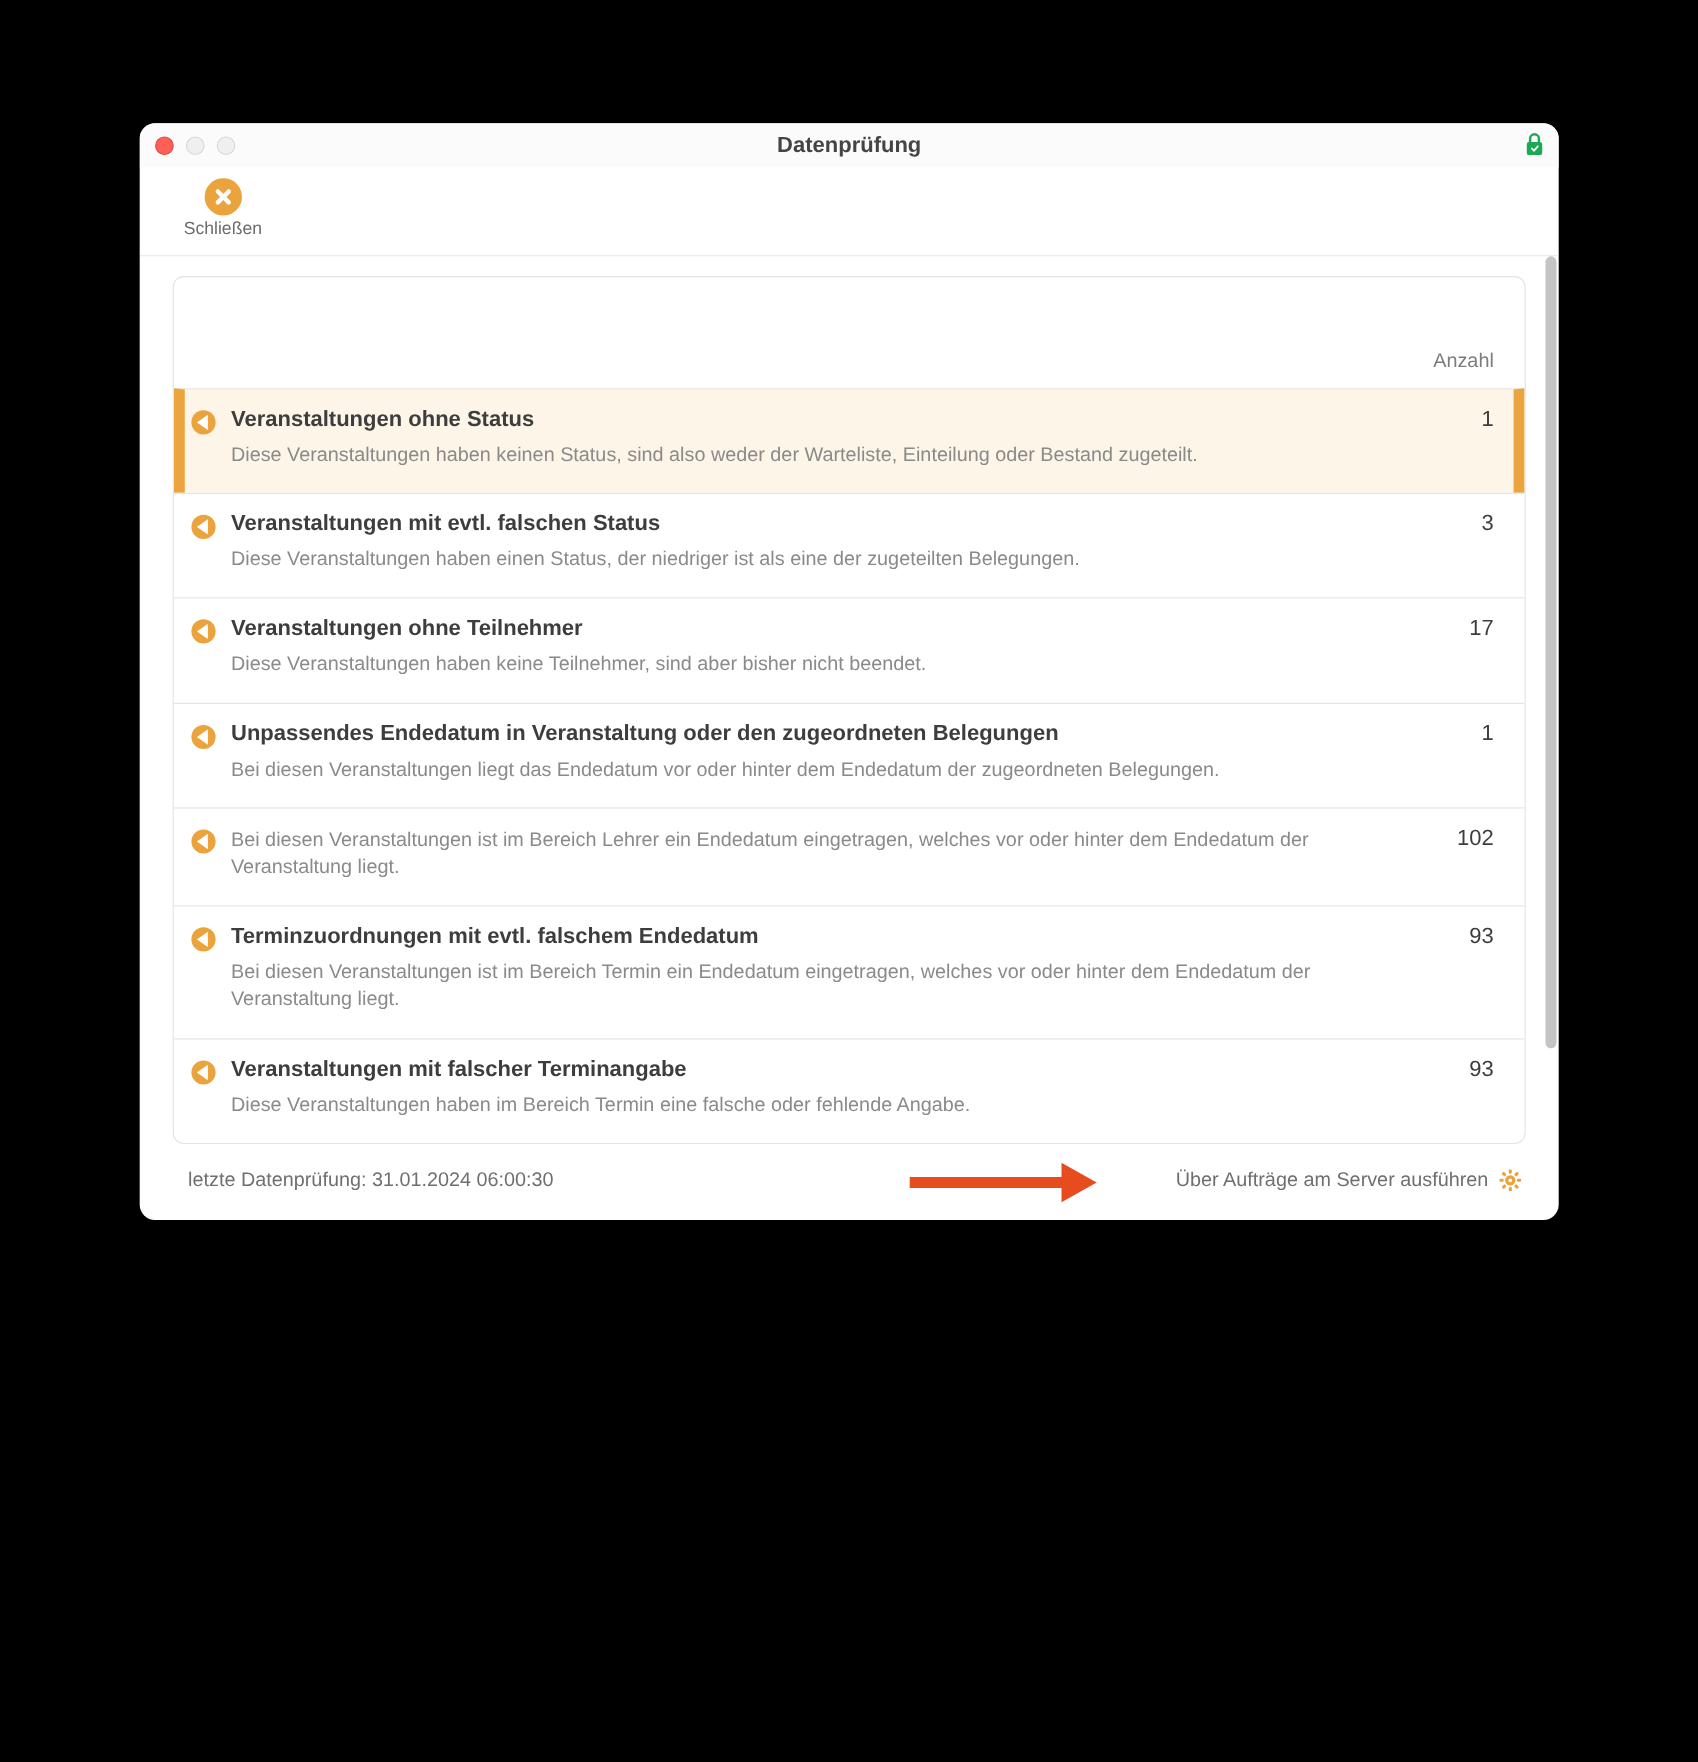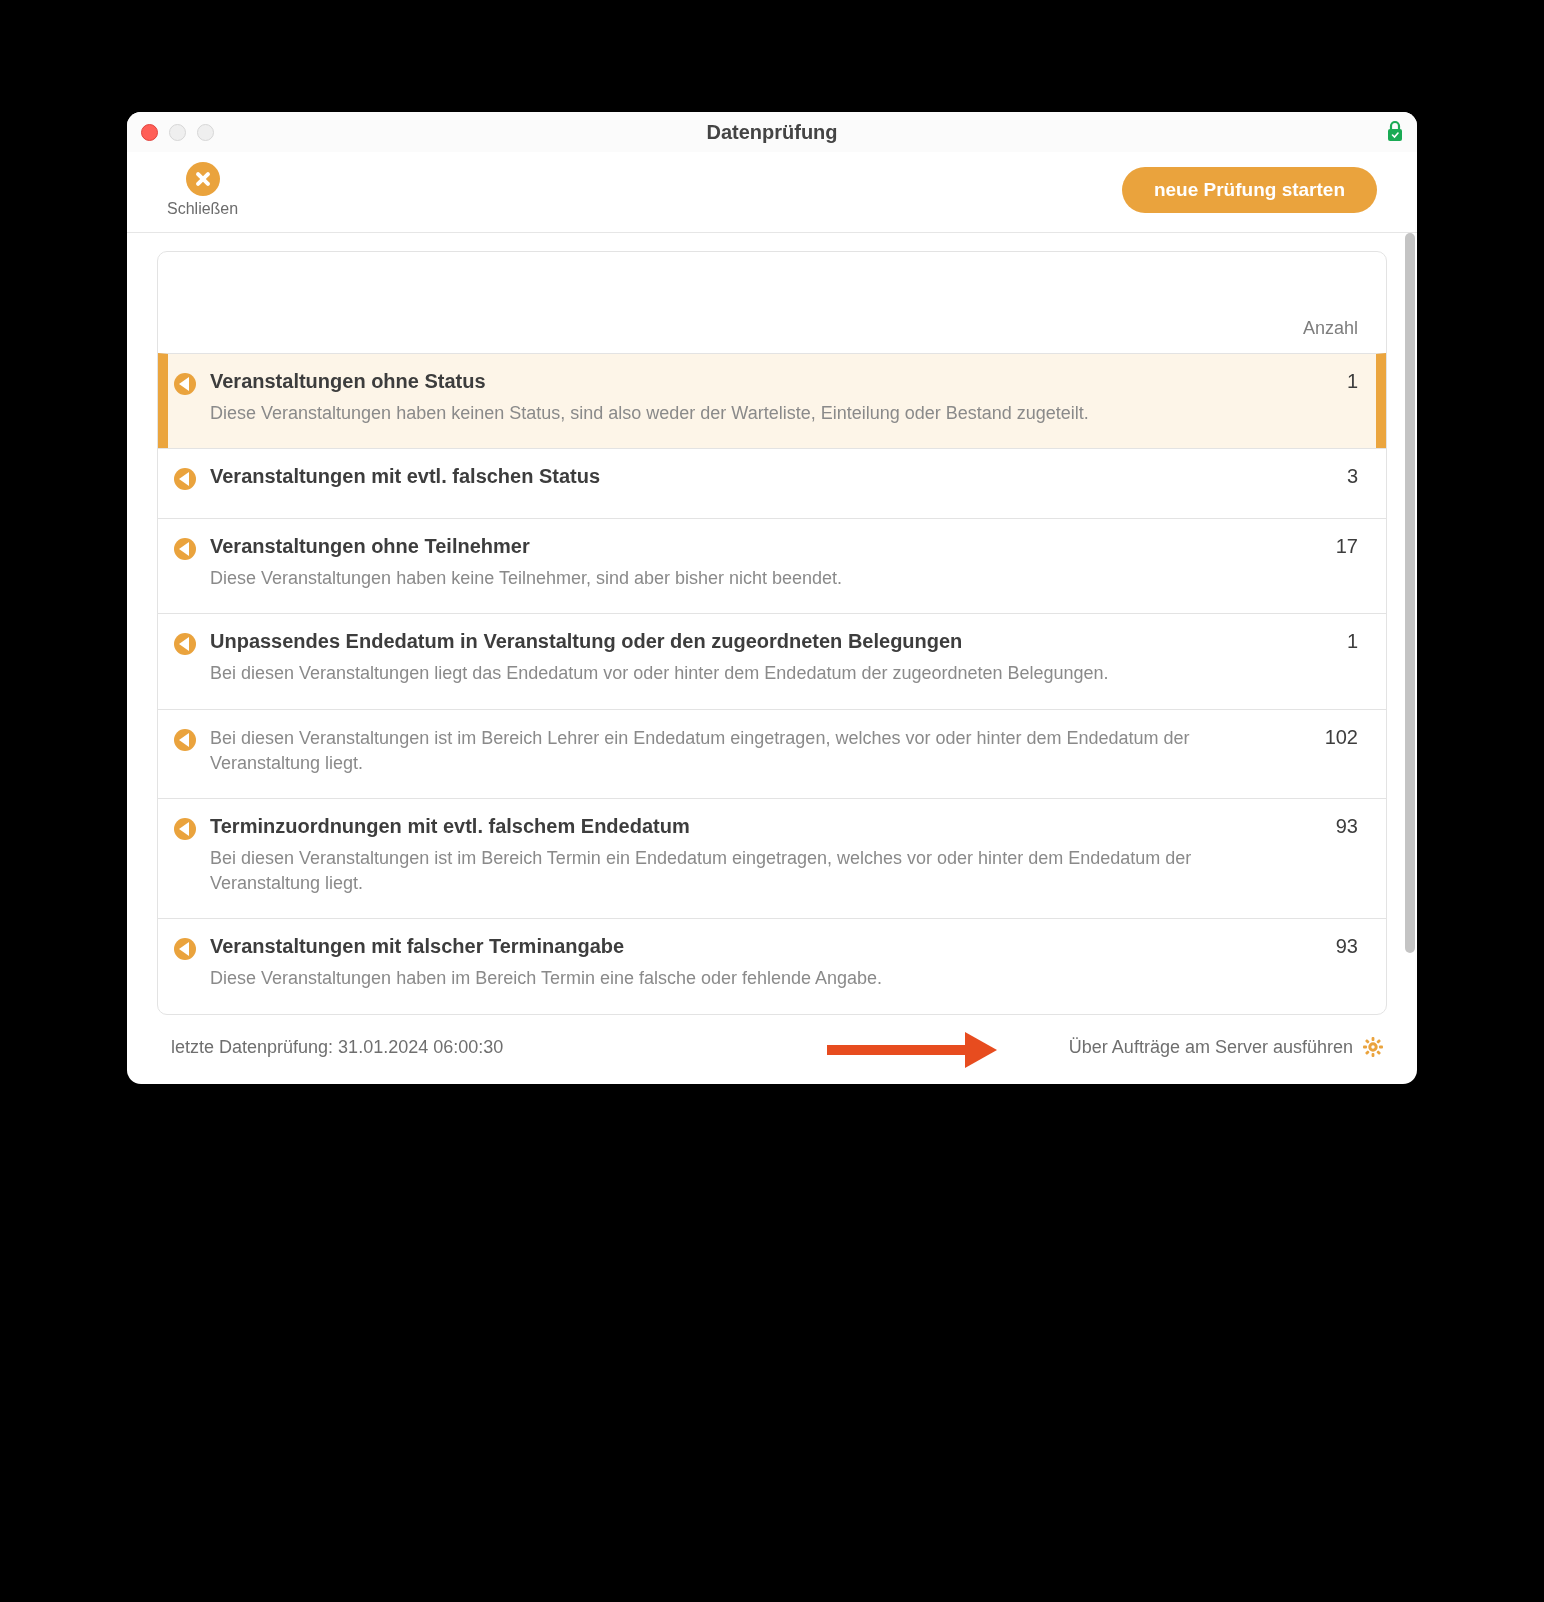--- a/index.html
+++ b/index.html
@@ -163,21 +163,21 @@
   .footer {
     display: flex;
     justify-content: space-between;
     align-items: center;
     padding: 22px 34px 26px 44px;
     font-size: 18px;
     color: #6f6f6f;
     position: relative;
   }
   .footer-right {
-    display: flex; align-items: flex-start; gap: 10px;
+    display: flex; align-items: flex-end; gap: 10px;
     cursor: pointer;
   }
   .arrow-annotation {
     position: absolute;
     left: 700px;
     top: 50%;
     transform: translateY(-50%);
     width: 180px;
     height: 20px;
     pointer-events: none;
@@ -214,21 +214,20 @@
       <path d="M4 9 V6 a4 4 0 0 1 8 0 V9" fill="none" stroke="#1aaa54" stroke-width="2.2"></path>
       <path d="M5.5 15 l2 2 l3.5 -4" fill="none" stroke="#fff" stroke-width="1.6" stroke-linecap="round"></path>
     </svg>
   </div>
 
   <div class="toolbar">
     <div class="close-action">
       <div class="close-circle"></div>
       <div class="close-label">Schließen</div>
     </div>
-    <button class="start-btn">neue Prüfung starten</button>
   </div>
 
   <div class="content-wrap">
     <div class="scroll-thumb"></div>
 
     <div class="panel">
       <div class="panel-header">
         <span>Anzahl</span>
       </div>
       <div id="rows-container">
@@ -237,20 +236,21 @@
             <div class="row-body">
               <div class="row-title">Veranstaltungen ohne Status</div>
               <div class="row-desc">Diese Veranstaltungen haben keinen Status, sind also weder der Warteliste, Einteilung oder Bestand zugeteilt.</div>
             </div>
             <div class="row-count">1</div>
           </div>
           <div class="row">
             <div class="expand-icon"></div>
             <div class="row-body">
               <div class="row-title">Veranstaltungen mit evtl. falschen Status</div>
+              <div class="row-desc">Diese Veranstaltungen haben einen Status, der niedriger ist als eine der zugeteilten Belegungen.</div>
             </div>
             <div class="row-count">3</div>
           </div>
           <div class="row">
             <div class="expand-icon"></div>
             <div class="row-body">
               <div class="row-title">Veranstaltungen ohne Teilnehmer</div>
               <div class="row-desc">Diese Veranstaltungen haben keine Teilnehmer, sind aber bisher nicht beendet.</div>
             </div>
             <div class="row-count">17</div>

